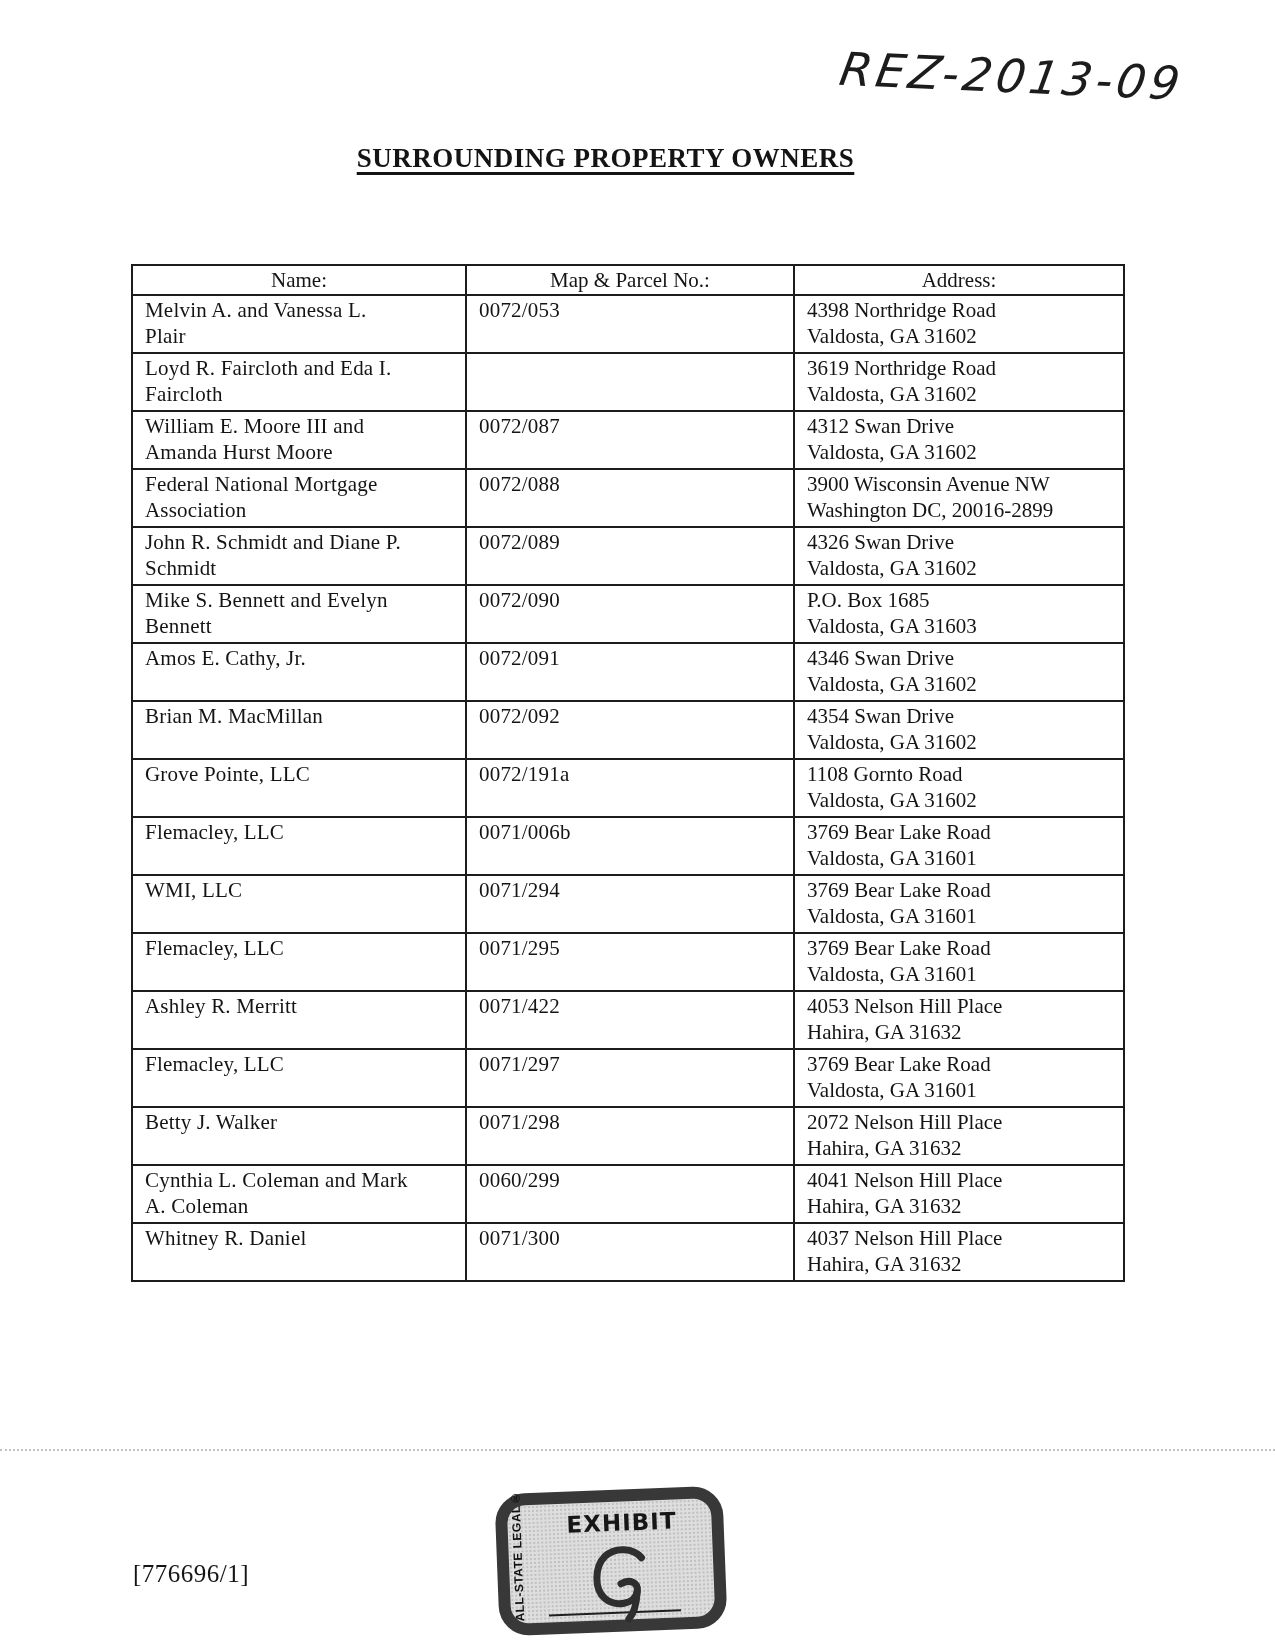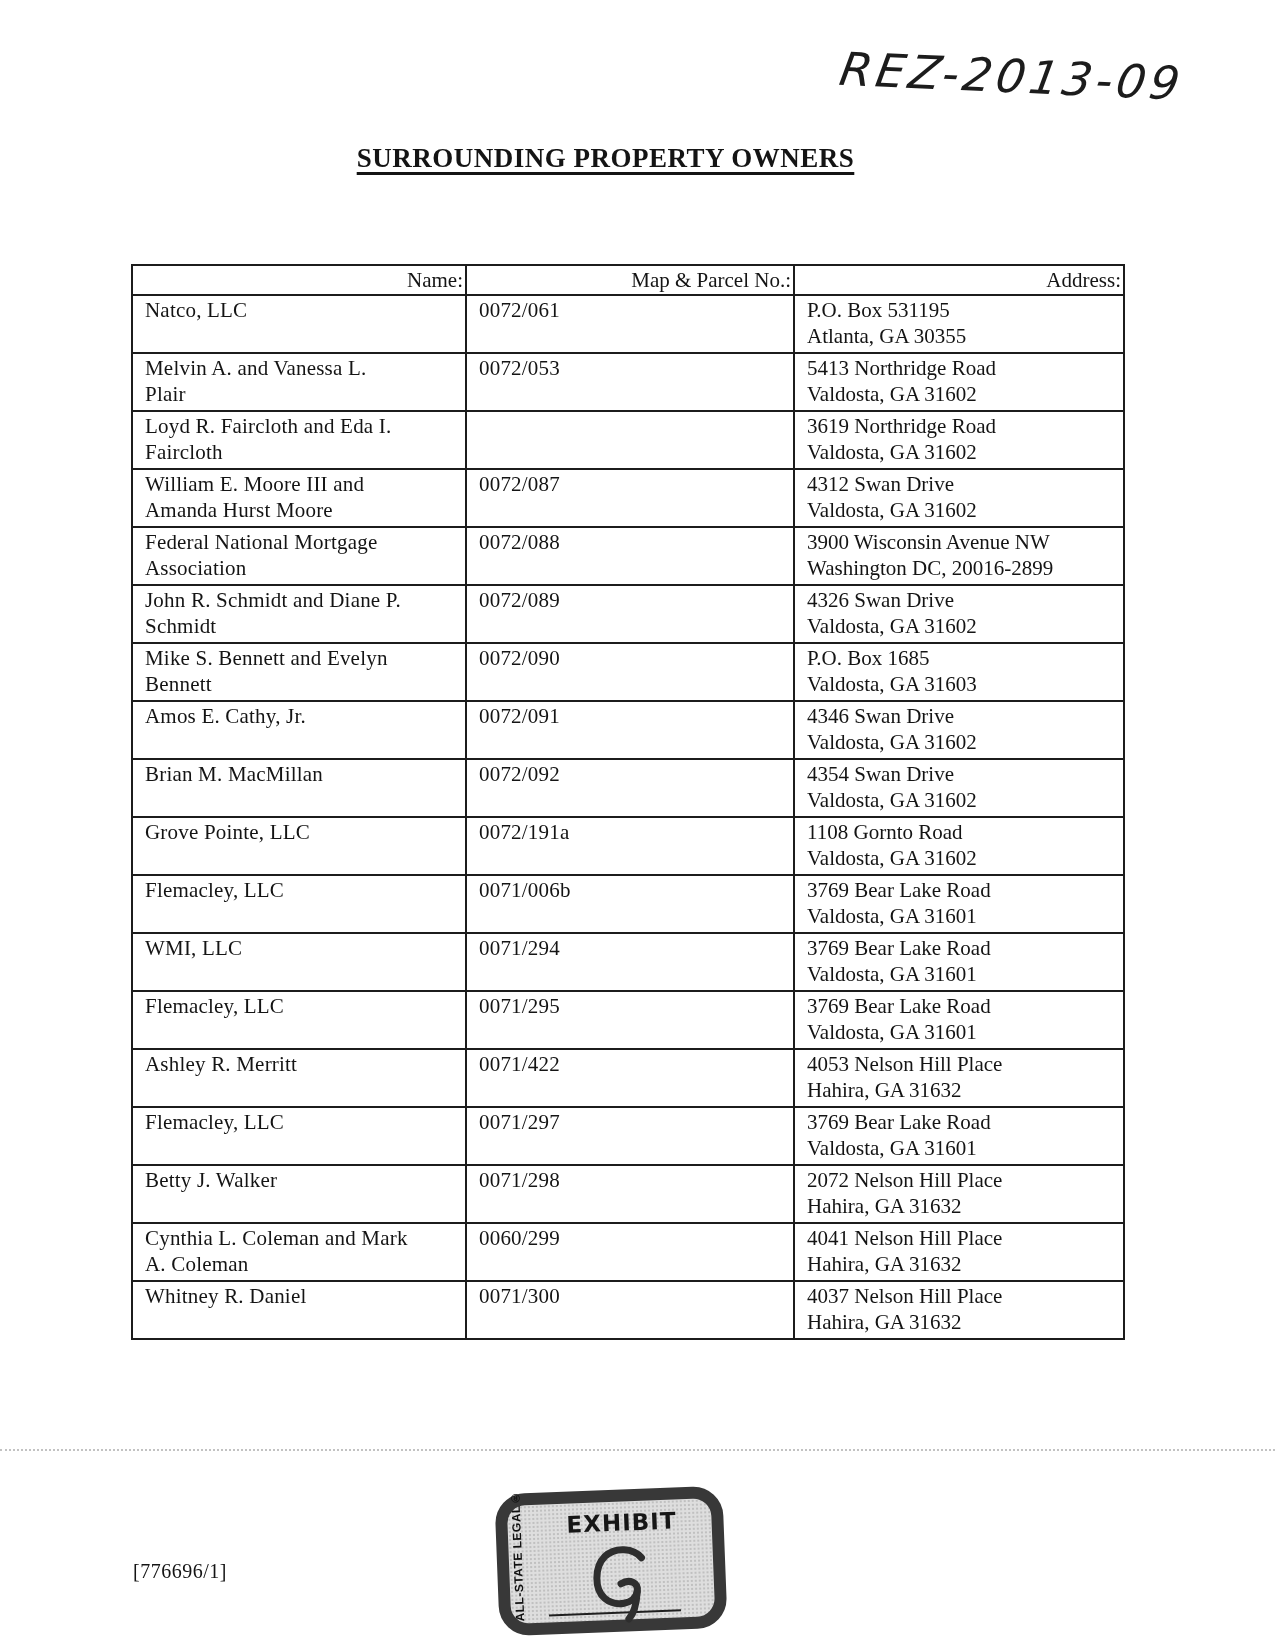--- a/index.html
+++ b/index.html
@@ -58,21 +58,21 @@
   .owners-table col.c2{width:328px;}
   .owners-table col.c3{width:330px;}
   .owners-table th,
   .owners-table td{
     border:2px solid #1c1c1c;
     vertical-align:top;
     padding:1px 8px 3px 12px;
   }
   .owners-table th{
     font-weight:normal;
-    text-align:right;
+    text-align:center;
     padding:1px 2px;
   }
   .owners-table td .cellwrap{min-height:52px;}
   .owners-table td.parcel-cell,
   .owners-table td.name-cell{letter-spacing:0.2px;}
 
   
   .scan-artifact{
     position:absolute;
     left:0;top:1449px;
@@ -129,21 +129,21 @@
   .stamp-letter{
     position:absolute;
     left:80px;top:42px;
     width:66px;height:84px;
   }
 
   
   .footer-ref{
     position:absolute;
     left:133px;top:1560px;
-    font-size:20px;
+    font-size:25px;
     letter-spacing:0.5px;
   }
 </style>
 </head>
 <body>
 
 <div class="page">
 
   <div class="annotation">REZ-2013-09</div>
 
@@ -159,50 +159,32 @@
       <tr>
         <th>Name:</th>
         <th>Map &amp; Parcel No.:</th>
         <th>Address:</th>
       </tr>
     </thead>
     <tbody>
         <tr>
           <td class="name-cell">
             <div class="cellwrap">
-              <div>Natco, LLC</div>
-            </div>
-          </td>
-          <td class="parcel-cell">
-            <div class="cellwrap">
-              <div>0072/061</div>
-            </div>
-          </td>
-          <td class="address-cell">
-            <div class="cellwrap">
-              <div>P.O. Box 531195</div>
-              <div>Atlanta, GA 30355</div>
-            </div>
-          </td>
-        </tr>
-        <tr>
-          <td class="name-cell">
-            <div class="cellwrap">
               <div>Melvin A. and Vanessa L.</div>
               <div>Plair</div>
             </div>
           </td>
           <td class="parcel-cell">
             <div class="cellwrap">
               <div>0072/053</div>
             </div>
           </td>
           <td class="address-cell">
             <div class="cellwrap">
-              <div>5413 Northridge Road</div>
+              <div>4398 Northridge Road</div>
               <div>Valdosta, GA 31602</div>
             </div>
           </td>
         </tr>
         <tr>
           <td class="name-cell">
             <div class="cellwrap">
               <div>Loyd R. Faircloth and Eda I.</div>
               <div>Faircloth</div>
             </div>

